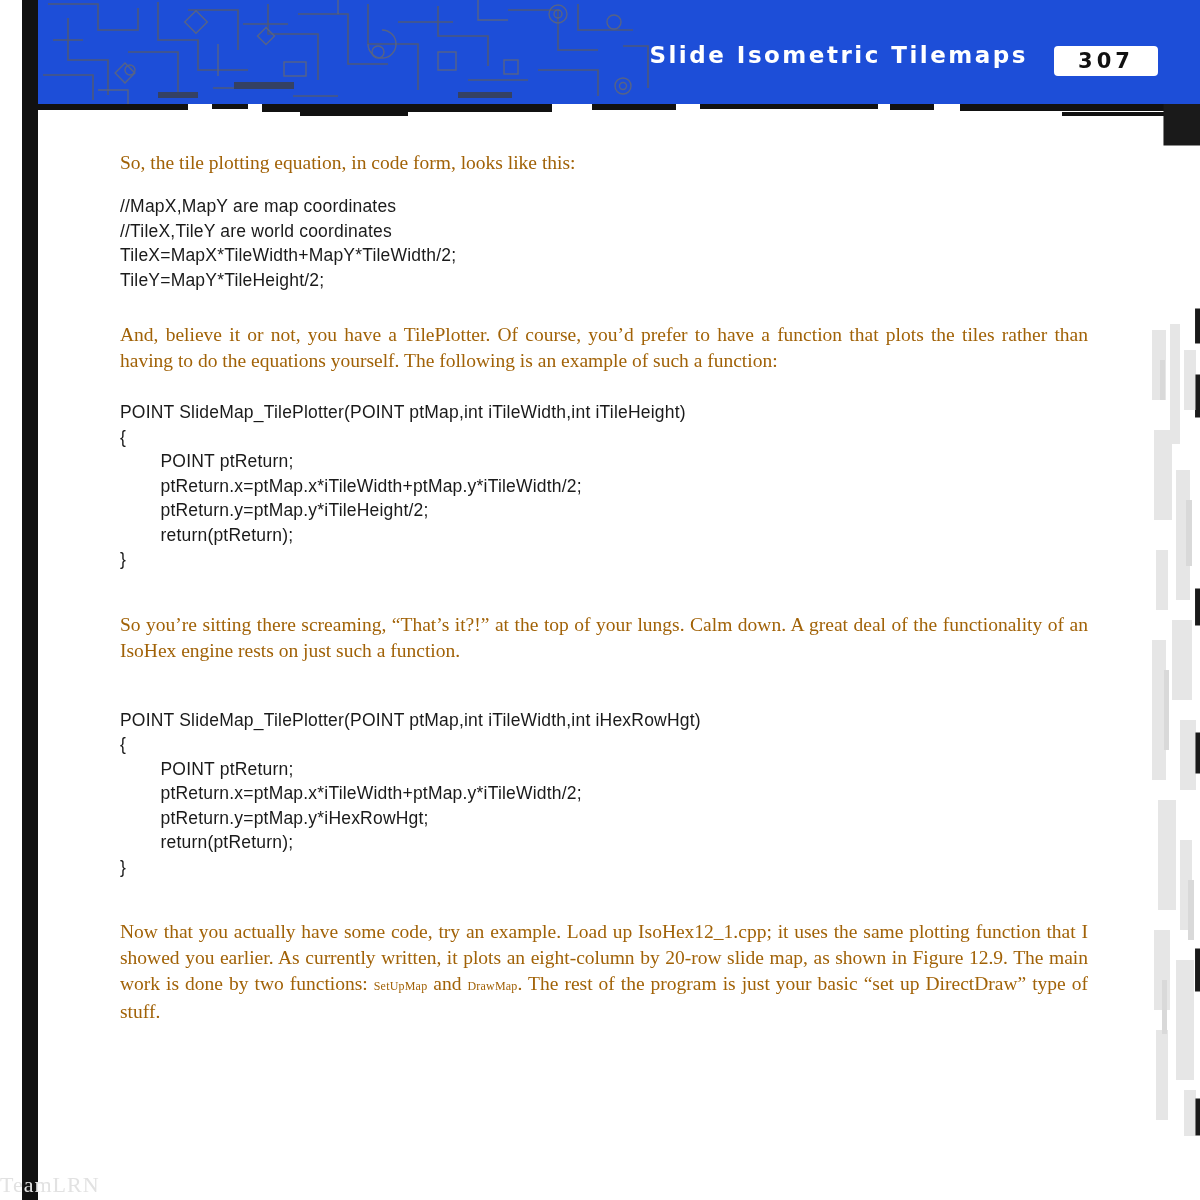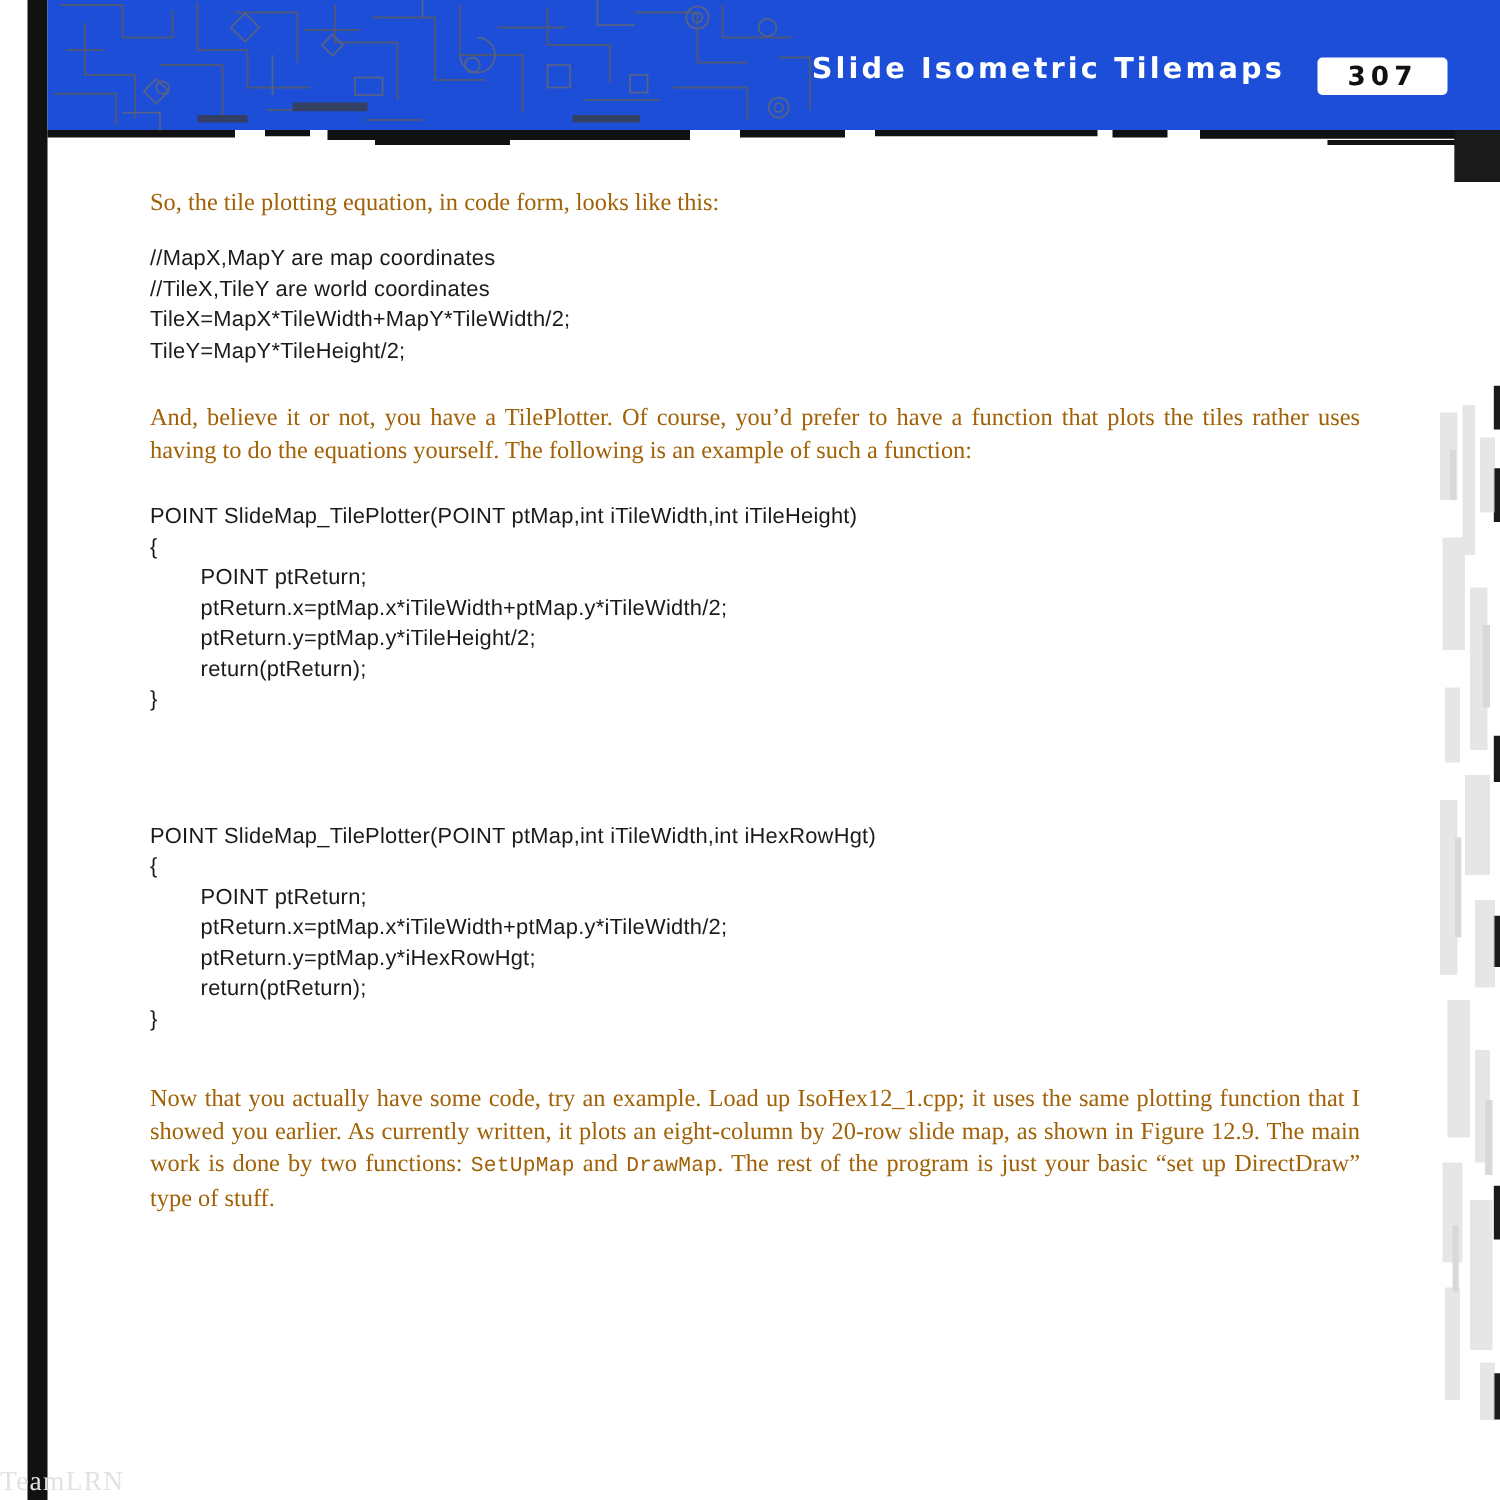--- a/index.html
+++ b/index.html
@@ -126,22 +126,22 @@
   }
   .code {
     font-family: Liberation Sans, sans-serif;
     font-size: 17.5px;
     line-height: 24.5px;
     color: #1a1a1a;
     white-space: pre;
     letter-spacing: 0.2px;
   }
   .code-inline {
-    font-family: Liberation Mono, monospace;
-    font-size: 17px;
+    font-family: Liberation Serif, serif;
+    font-size: 12px;
     letter-spacing: 0.2px;
   }
   .blk { display: block; }
 
   .sp-18 { height: 18px; }
   .sp-22 { height: 22px; }
   .sp-26 { height: 26px; }
   .sp-30 { height: 30px; }
   .sp-40 { height: 40px; }
 
@@ -287,34 +287,35 @@
 
     <div class="sp-18"></div>
 
     <div class="code blk">//MapX,MapY are map coordinates
 //TileX,TileY are world coordinates
 TileX=MapX*TileWidth+MapY*TileWidth/2;
 TileY=MapY*TileHeight/2;</div>
 
     <div class="sp-30"></div>
 
-    <p class="para">And, believe it or not, you have a TilePlotter. Of course, you’d prefer to have a function that plots the tiles rather uses having to do the equations yourself. The following is an example of such a function:</p>
+    <p class="para">And, believe it or not, you have a TilePlotter. Of course, you’d prefer to have a function that plots the tiles rather than having to do the equations yourself. The following is an example of such a function:</p>
 
     <div class="sp-26"></div>
 
     <div class="code blk">POINT SlideMap_TilePlotter(POINT ptMap,int iTileWidth,int iTileHeight)
 {
         POINT ptReturn;
         ptReturn.x=ptMap.x*iTileWidth+ptMap.y*iTileWidth/2;
         ptReturn.y=ptMap.y*iTileHeight/2;
         return(ptReturn);
 }</div>
 
     <div class="sp-40"></div>
 
+    <p class="para">So you’re sitting there screaming, “That’s it?!” at the top of your lungs. Calm down. A great deal of the functionality of an IsoHex engine rests on just such a function.</p>
 
     <div class="sp-22"></div>
 
 
     <div class="sp-22"></div>
 
     <div class="code blk">POINT SlideMap_TilePlotter(POINT ptMap,int iTileWidth,int iHexRowHgt)
 {
         POINT ptReturn;
         ptReturn.x=ptMap.x*iTileWidth+ptMap.y*iTileWidth/2;

